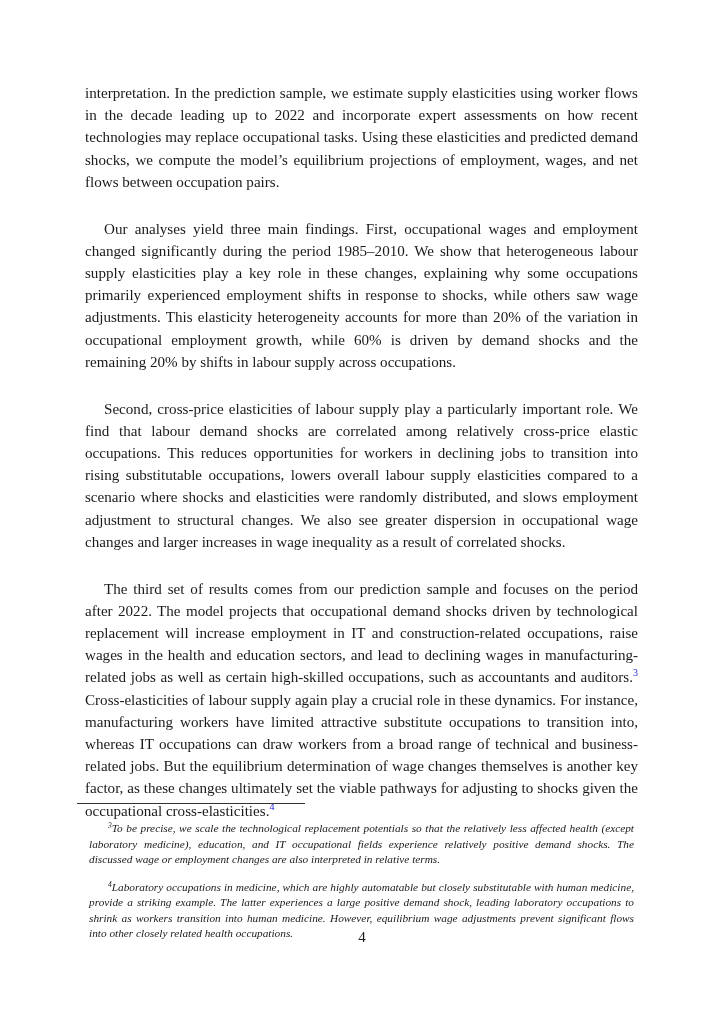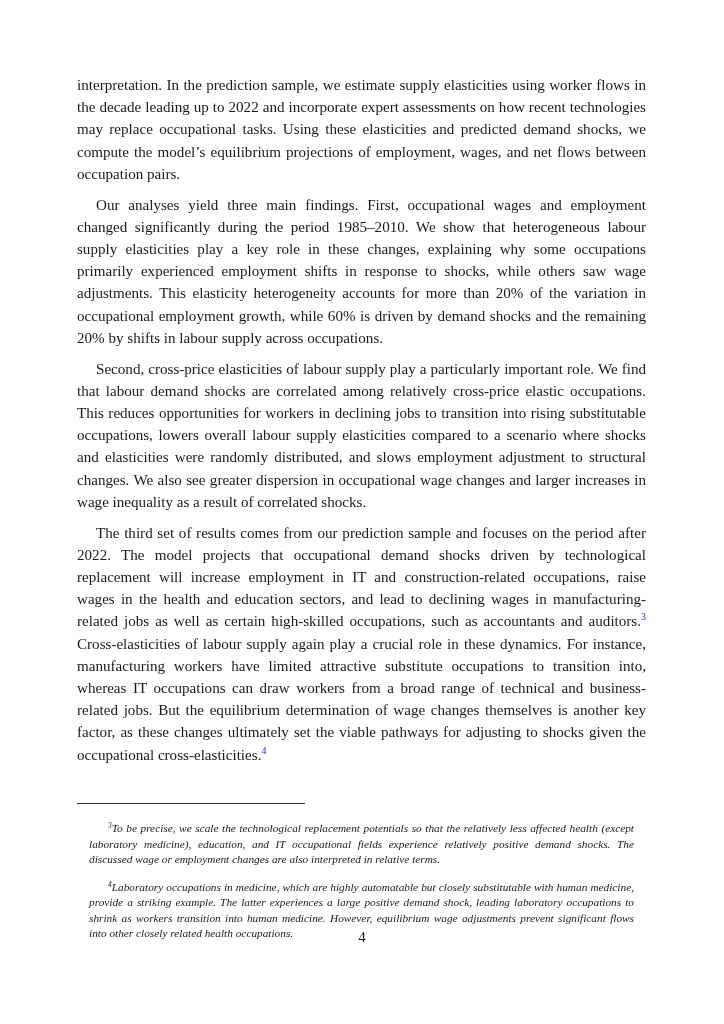--- a/index.html
+++ b/index.html
@@ -1,19 +1,19 @@
 <!DOCTYPE html>
 <html><head>
 <meta charset="utf-8">
 <style>
   html, body { margin: 0; padding: 0; background: #ffffff; }
   body { width: 724px; height: 1024px; position: relative; overflow: hidden;
          font-family: "Liberation Serif", "DejaVu Serif", serif; color: #1a1a1a; }
   .page { position: absolute; left: 77px; top: 74px; width: 569px; }
-  .para { font-size: 15.1px; line-height: 22.2px; text-align: justify; margin: 0; hyphens: manual; }
+  .para { font-size: 15.1px; line-height: 22.2px; text-align: justify; margin: 8px; hyphens: manual; }
   .para.indent { text-indent: 19px; }
   .gap { height: 8.6px; }
   sup.fn { color: #2222dd; font-size: 10px; line-height: 0; vertical-align: 6px; }
   .footrule { position: absolute; left: 77px; top: 803px; width: 228px; height: 0; border-top: 1px solid #333; }
   .footnotes { position: absolute; left: 77px; top: 809px; width: 569px; }
   .fnote { font-size: 11.3px; line-height: 15.5px; text-align: justify; margin: 12px; text-indent: 19px; font-style: italic; }
   .fnote sup { font-size: 7.5px; line-height: 0; vertical-align: 4px; }
   .pagenum { position: absolute; left: 0; width: 724px; top: 929px; text-align: center; font-size: 15px; }
 </style>
 </head>

